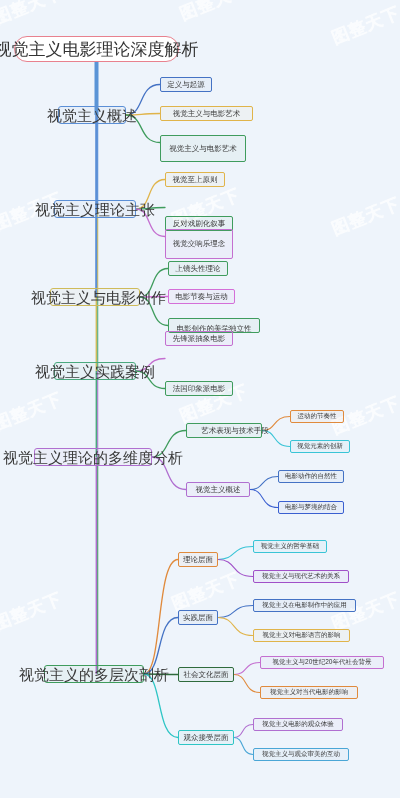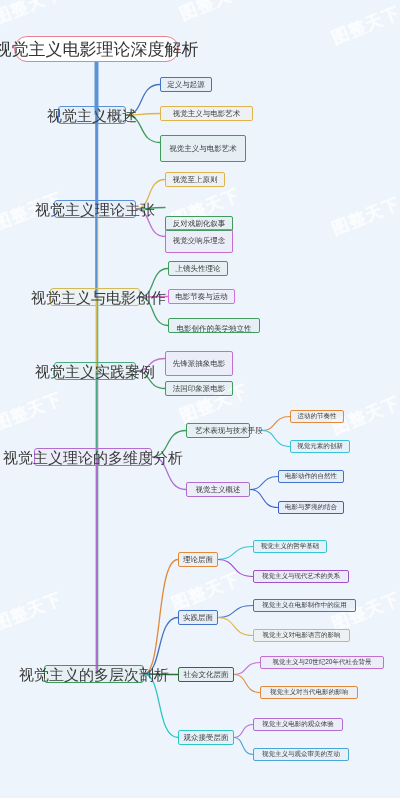--- a/index.html
+++ b/index.html
@@ -157,48 +157,48 @@
       </div>
       <div class="node lvl1" style="left: 54px; top: 200px; width: 82px; height: 18px; border-color: rgb(91, 143, 214); background: rgba(91, 143, 214, 0.043); text-align: center;">
         <span>视觉主义理论主张</span>
       </div>
       <div class="node lvl2" style="left: 165px; top: 172px; width: 60px; height: 15px; border-color: rgb(224, 180, 74); background: rgba(224, 180, 74, 0.043);">
         <span>视觉至上原则</span>
       </div>
       <div class="node lvl2" style="left: 165px; top: 216px; width: 68px; height: 15px; border-color: rgb(63, 156, 93); background: rgba(63, 156, 93, 0.043);">
         <span>反对戏剧化叙事</span>
       </div>
-      <div class="node lvl2" style="left: 165px; top: 229px; width: 68px; height: 24px; border-color: rgb(196, 111, 208); background: rgba(196, 111, 208, 0.043);">
+      <div class="node lvl2" style="left: 165px; top: 229px; width: 68px; height: 30px; border-color: rgb(196, 111, 208); background: rgba(196, 111, 208, 0.043);">
         <span>视觉交响乐理念</span>
       </div>
       <div class="node lvl1" style="left: 50px; top: 288px; width: 90px; height: 18px; border-color: rgb(207, 187, 90); background: rgba(207, 187, 90, 0.043); padding-left: 14px;">
         <span>视觉主义与电影创作</span>
       </div>
       <div class="node lvl2" style="left: 168px; top: 261px; width: 60px; height: 15px; border-color: rgb(63, 156, 93); background: rgba(63, 156, 93, 0.043);">
         <span>上镜头性理论</span>
       </div>
       <div class="node lvl2" style="left: 168px; top: 289px; width: 67px; height: 15px; border-color: rgb(212, 111, 216); background: rgba(212, 111, 216, 0.043);">
         <span>电影节奏与运动</span>
       </div>
       <div class="node lvl2" style="left: 168px; top: 318px; width: 92px; height: 15px; border-color: rgb(63, 156, 93); background: rgba(63, 156, 93, 0.043); align-items: flex-end;">
         <span>电影创作的美学独立性</span>
       </div>
       <div class="node lvl1" style="left: 54px; top: 362px; width: 82px; height: 18px; border-color: rgb(74, 169, 126); background: rgba(74, 169, 126, 0.043);">
         <span>视觉主义实践案例</span>
       </div>
-      <div class="node lvl2" style="left: 165px; top: 351px; width: 68px; height: 25px; border-color: rgb(196, 111, 208); background: rgba(196, 111, 208, 0.043);">
+      <div class="node lvl2" style="left: 165px; top: 331px; width: 68px; height: 15px; border-color: rgb(196, 111, 208); background: rgba(196, 111, 208, 0.043);">
         <span>先锋派抽象电影</span>
       </div>
       <div class="node lvl2" style="left: 165px; top: 381px; width: 68px; height: 15px; border-color: rgb(63, 156, 93); background: rgba(63, 156, 93, 0.043);">
         <span>法国印象派电影</span>
       </div>
       <div class="node lvl1" style="left: 34px; top: 448px; width: 118px; height: 18px; border-color: rgb(176, 111, 208); background: rgba(176, 111, 208, 0.043);">
         <span>视觉主义理论的多维度分析</span>
       </div>
-      <div class="node lvl2" style="left: 186px; top: 423px; width: 64px; height: 15px; border-color: rgb(63, 156, 93); background: rgba(63, 156, 93, 0.043); padding-left: 27px;">
+      <div class="node lvl2" style="left: 186px; top: 423px; width: 76px; height: 15px; border-color: rgb(63, 156, 93); background: rgba(63, 156, 93, 0.043); padding-left: 27px;">
         <span>艺术表现与技术手段</span>
       </div>
       <div class="node lvl3" style="left: 290px; top: 410px; width: 54px; height: 13px; border-color: rgb(224, 138, 60); background: rgba(224, 138, 60, 0.043);">
         <span>运动的节奏性</span>
       </div>
       <div class="node lvl3" style="left: 290px; top: 440px; width: 60px; height: 13px; border-color: rgb(57, 196, 214); background: rgba(57, 196, 214, 0.043);">
         <span>视觉元素的创新</span>
       </div>
       <div class="node lvl2" style="left: 186px; top: 482px; width: 64px; height: 15px; border-color: rgb(176, 111, 208); background: rgba(176, 111, 208, 0.043);">
         <span>视觉主义概述</span>

